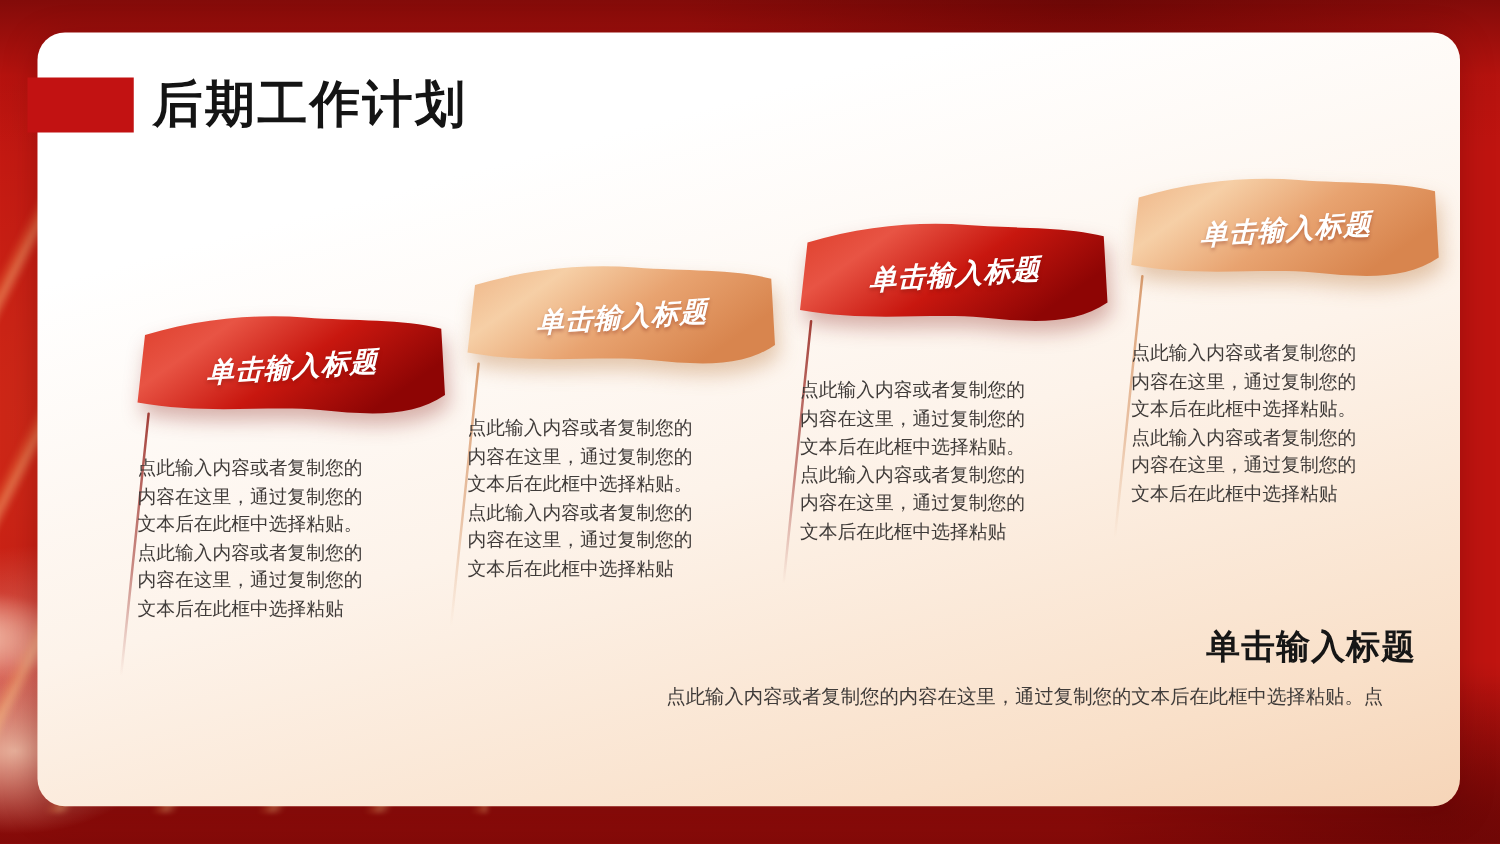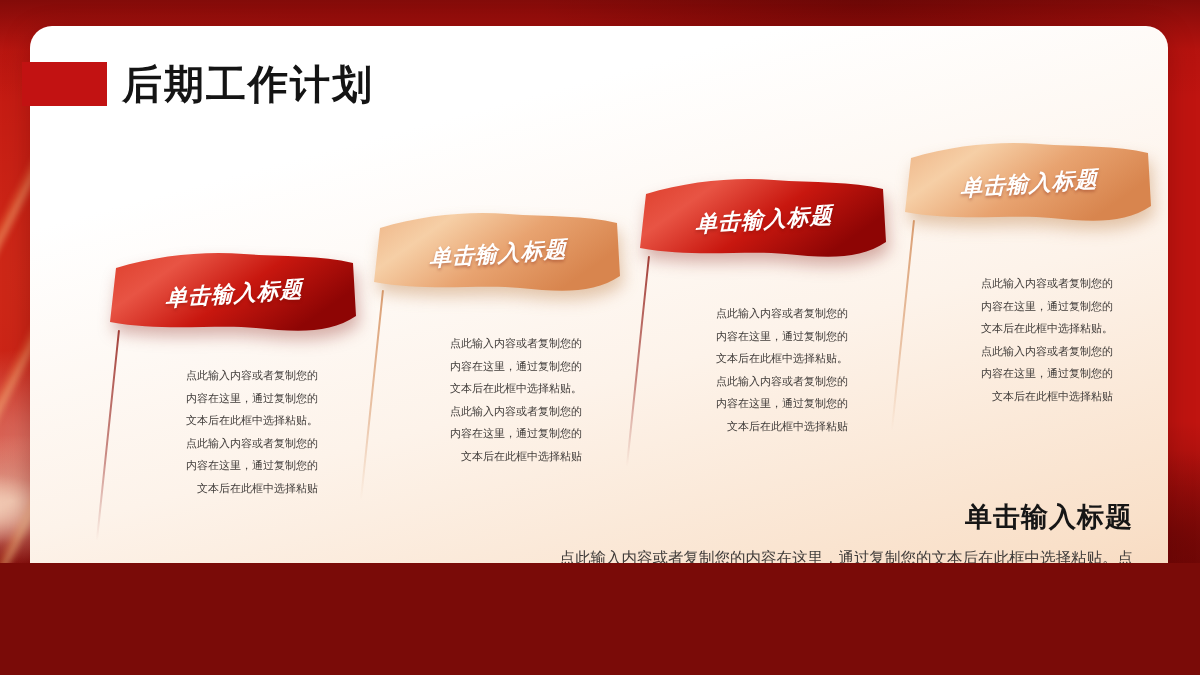--- a/index.html
+++ b/index.html
@@ -1,19 +1,19 @@
 <!DOCTYPE html>
 <html><head>
 <meta charset="utf-8">
 <style>
   html,body { margin:0; padding:0; background:#7a0b08; }
   * { box-sizing:border-box; }
   .slide {
-    position:relative; width:1200px; height:563px; overflow:hidden;
-    font-family:Liberation Sans, sans-serif;
+    position:relative; width:1200px; height:675px; overflow:hidden;
+    font-family:Liberation Serif, serif;
     background:
       radial-gradient(160px 95px at 1% 89%, rgba(236,185,163,0.95), rgba(236,185,163,0) 70%),
       radial-gradient(280px 130px at 4% 78%, rgba(250,225,205,0.45), transparent 70%),
       linear-gradient(to bottom, rgba(70,2,2,0.5) 0%, rgba(120,10,6,0.15) 9%, rgba(0,0,0,0) 18%, rgba(0,0,0,0) 80%, rgba(80,2,2,0.55) 100%),
       radial-gradient(430px 160px at 72% 0%, rgba(90,4,2,0.45), transparent 75%),
       radial-gradient(380px 160px at 96% 96%, rgba(80,2,2,0.5), transparent 75%),
       radial-gradient(900px 430px at 12% 50%, rgba(255,110,50,0.28), transparent 65%),
       #c01410;
   }
   .beams {
@@ -57,35 +57,35 @@
     letter-spacing:1px; transform: rotate(-4deg) skewX(-4deg);
     text-shadow: 0 2px 3px rgba(110,15,8,0.35);
   }
   .pole {
     position:absolute; top:80px; left:10px; width:2px; height:212px;
     transform: rotate(6deg); transform-origin: top center; border-radius:2px;
   }
   .pole-red    { background: linear-gradient(to bottom, rgba(150,35,28,0.85), rgba(150,35,28,0.5) 60%, rgba(150,35,28,0) 100%); }
   .pole-orange { background: linear-gradient(to bottom, rgba(214,148,100,0.9), rgba(214,148,100,0.5) 60%, rgba(214,148,100,0) 100%); }
   .col-body {
-    position:absolute; left:2px; width:208px; text-align:right;
-    color:#3f3b39; font-size:11px; line-height:22.5px;
+    position:absolute; left:2px; width:208px; text-align:left;
+    color:#3f3b39; font-size:15px; line-height:22.5px;
   }
   .c1 .col-body { top:114px; }
   .c2 .col-body { top:122px; }
   .c3 .col-body { top:126px; }
   .c4 .col-body { top:132px; }
   .bl { white-space:nowrap; }
   .footer-title {
     position:absolute; right:35px; top:473px; margin:0;
     font-size:27px; font-weight:800; color:#161616; letter-spacing:1px;
   }
   .footer-body {
     position:absolute; right:35px; top:519px; width:600px;
-    text-align:right; color:#3f3b39; font-size:15.5px; line-height:25px;
+    text-align:left; color:#3f3b39; font-size:15.5px; line-height:25px;
   }
   .fl { white-space:nowrap; }
 </style>
 </head>
 <body>
 
 <svg width="0" height="0" style="position:absolute" aria-hidden="true">
   <defs>
     <linearGradient id="gradRed" x1="0" y1="0" x2="1" y2="0.45">
       <stop offset="0" stop-color="#dd3e2b"></stop>

